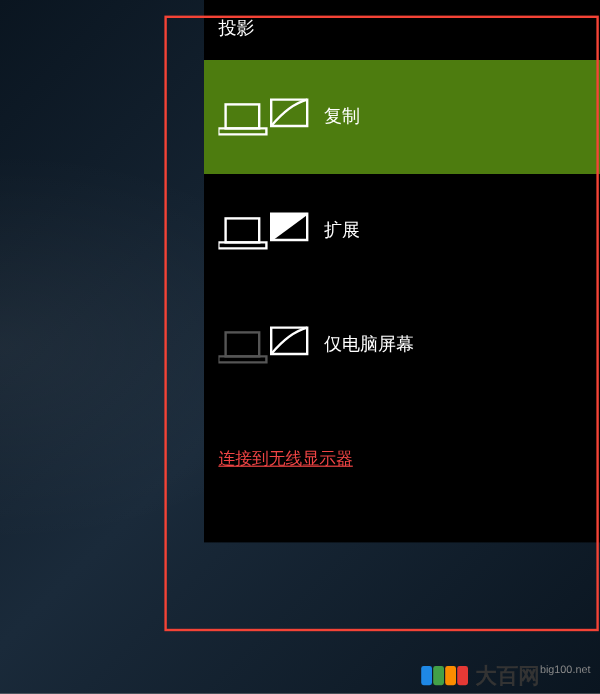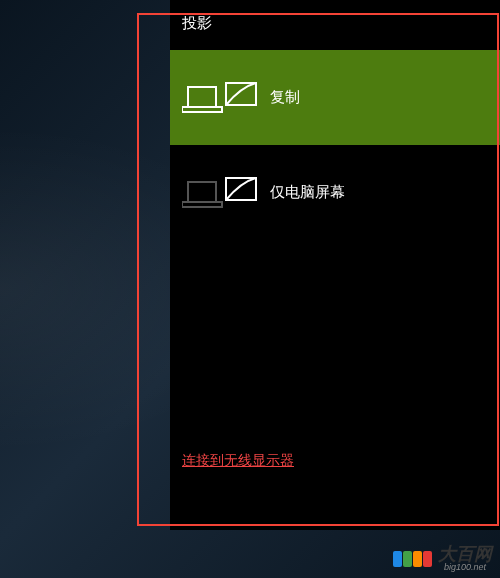--- a/index.html
+++ b/index.html
@@ -18,21 +18,21 @@
     .bg-overlay {
       position: absolute;
       inset: 0;
       background: radial-gradient(ellipse at 0% 50%, rgba(255,255,255,0.05) 0%, transparent 40%);
     }
     .panel {
       position: absolute;
       right: 0;
       top: 0;
       width: 330px;
-      height: 530px;
+      height: 452px;
       background: #000000;
       text-align: right;
     }
     .red-box {
       position: absolute;
       left: 137px;
       top: 13px;
       width: 362px;
       height: 513px;
       border: 2px solid #f44336;
@@ -96,23 +96,22 @@
       display: flex;
       gap: 1px;
     }
     .wm-sq {
       width: 9px;
       height: 16px;
       border-radius: 2px;
     }
     .wm-text {
       display: flex;
-      flex-direction: column;
+      flex-direction: row;
       line-height: 1;
-      font-style: italic;
     }
     .wm-cn {
       color: #333;
       font-size: 18px;
       font-weight: bold;
     }
     .wm-en {
       color: #888;
       font-size: 9px;
       text-align: center;
@@ -135,20 +134,32 @@
         <svg width="78" height="38" viewBox="0 0 78 38">
           <rect x="6" y="8" width="28" height="20" fill="none" stroke="#fff" stroke-width="2"></rect>
           <polygon points="0,28 40,28 40,33 0,33" fill="none" stroke="#fff" stroke-width="2"></polygon>
           <path d="M 44 26 L 44 4 L 74 4 L 74 26 Z" fill="none" stroke="#fff" stroke-width="2"></path>
           <path d="M 44 26 Q 59 8 74 4" fill="none" stroke="#fff" stroke-width="2"></path>
         </svg>
       </div>
       <div class="option-label">复制</div>
     </div>
 
+    <div class="option">
+      <div class="option-icon">
+        <svg width="78" height="38" viewBox="0 0 78 38">
+          <rect x="6" y="8" width="28" height="20" fill="none" stroke="#fff" stroke-width="2"></rect>
+          <polygon points="0,28 40,28 40,33 0,33" fill="none" stroke="#fff" stroke-width="2"></polygon>
+          <path d="M 44 26 L 44 4 L 74 4 L 74 26 Z" fill="none" stroke="#fff" stroke-width="2"></path>
+          <path d="M 44 26 L 74 4" fill="none" stroke="#fff" stroke-width="2"></path>
+          <path d="M 44 4 L 74 4 L 44 26 Z" fill="#fff"></path>
+        </svg>
+      </div>
+      <div class="option-label">扩展</div>
+    </div>
 
     <div class="option">
       <div class="option-icon">
         <svg width="78" height="38" viewBox="0 0 78 38">
           <rect x="6" y="8" width="28" height="20" fill="none" stroke="#555" stroke-width="2"></rect>
           <polygon points="0,28 40,28 40,33 0,33" fill="none" stroke="#555" stroke-width="2"></polygon>
           <path d="M 44 26 L 44 4 L 74 4 L 74 26 Z" fill="none" stroke="#fff" stroke-width="2"></path>
           <path d="M 44 26 Q 59 8 74 4" fill="none" stroke="#fff" stroke-width="2"></path>
         </svg>
       </div>

